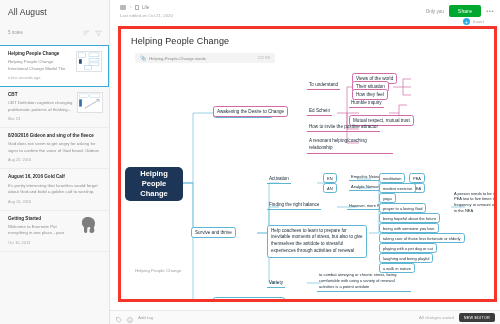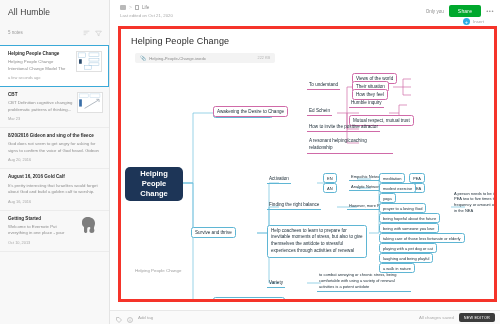--- a/index.html
+++ b/index.html
@@ -112,21 +112,21 @@
   .neweditor { background: #3c3c3c; color: #fff; font-size: 3.8px; padding: 2.5px 5px;
                border-radius: 2px; letter-spacing: .2px; }
 </style>
 </head>
 <body>
 
 <div class="app">
 
   <div class="sidebar">
     <div class="sb-head">
-      <div class="sb-title">All Humble</div>
+      <div class="sb-title">All August</div>
     </div>
     <div class="sb-subrow">
       <div class="sb-count">5 notes</div>
       <div class="sb-tools">
         <span class="ic">
           <svg width="7" height="7" viewBox="0 0 12 12">
               <path d="M1 2h10M1 5h7M1 8h4" stroke="#8a8a8a" stroke-width="1" fill="none"></path>
             </svg>
         </span>
         <span class="ic">

